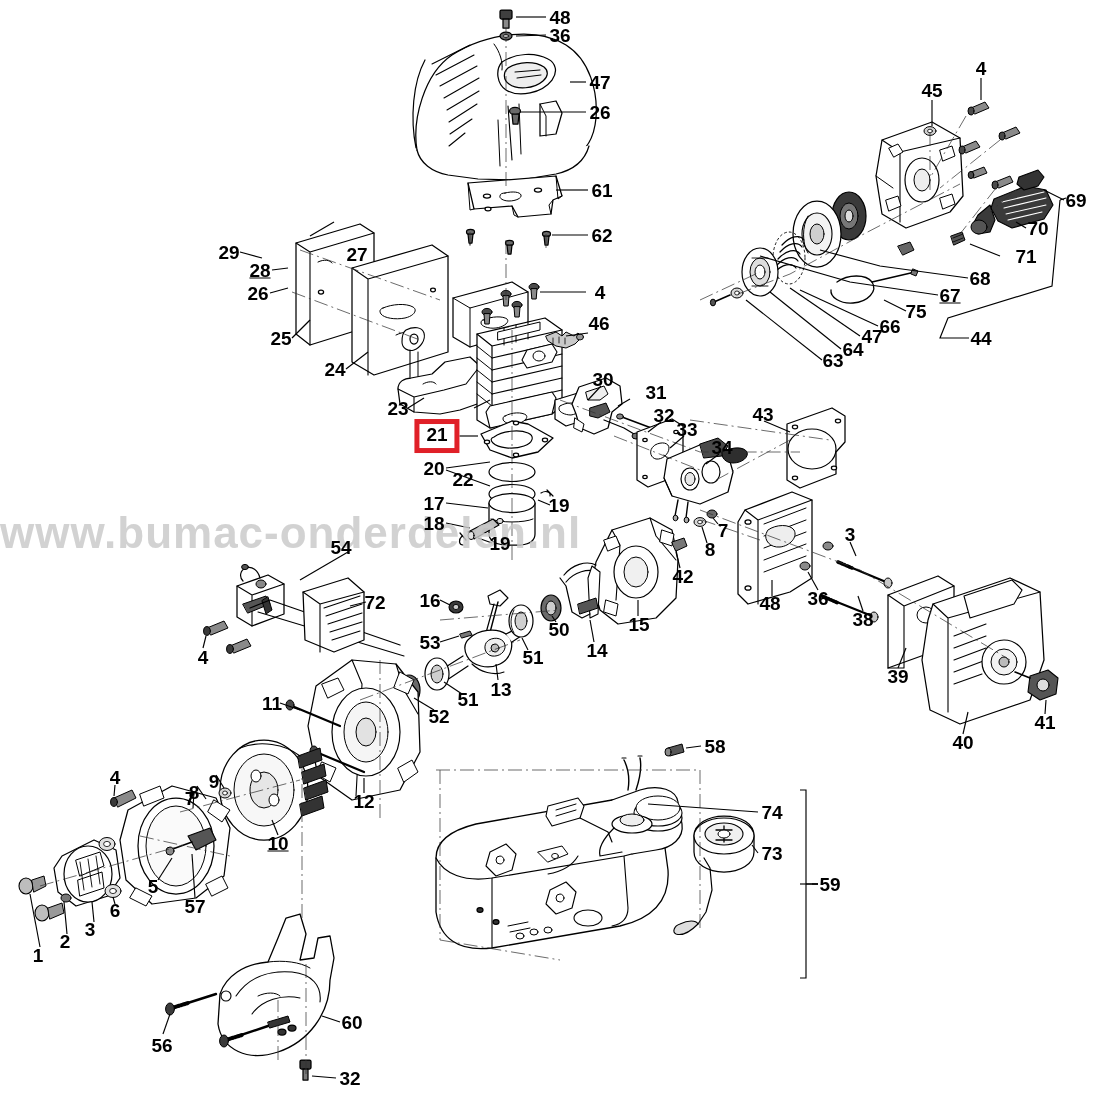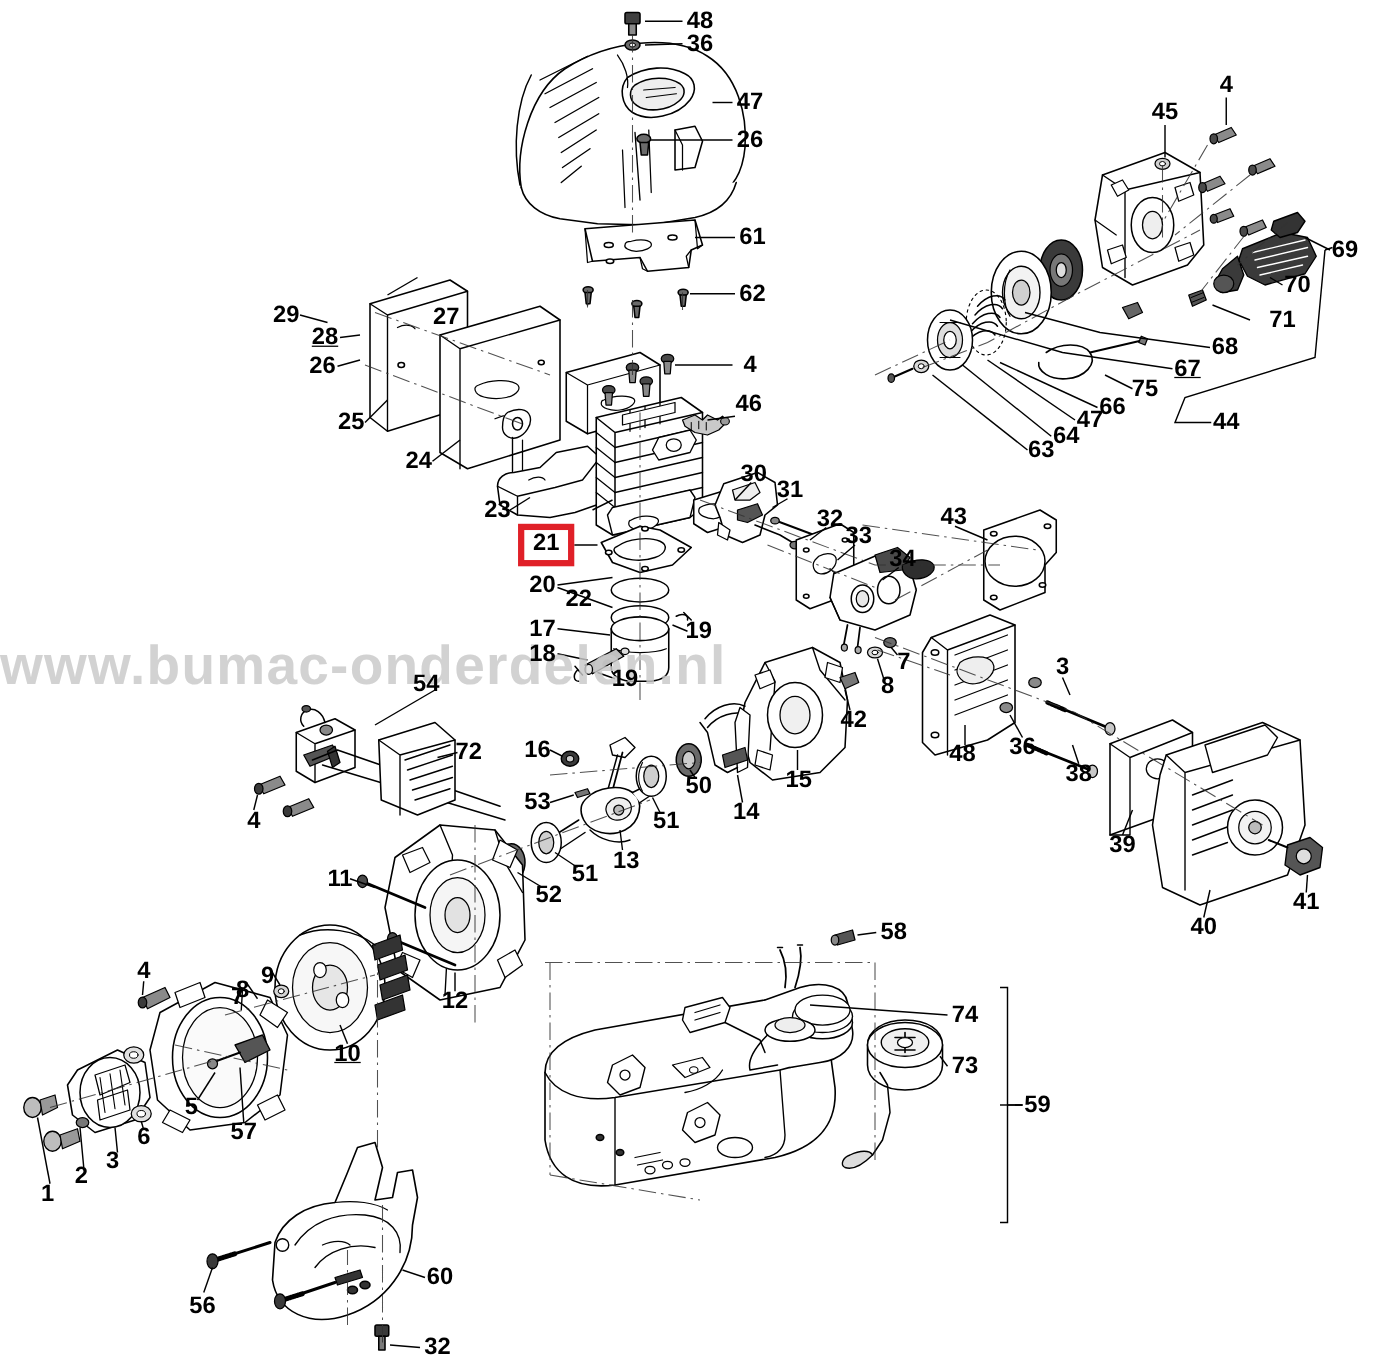--- a/index.html
+++ b/index.html
@@ -808,21 +808,21 @@
       <div class="cal" style="left: 357px; top: 222px; margin-top: 32px;">27</div>
       <div class="cal" style="left: 229px; top: 252px;">29</div>
       <div class="cal" style="left: 260px; top: 270px; text-decoration: underline;">28</div>
       <div class="cal" style="left: 258px; top: 293px;">26</div>
       <div class="cal" style="left: 281px; top: 338px;">25</div>
       <div class="cal" style="left: 335px; top: 369px;">24</div>
       <div class="cal" style="left: 398px; top: 408px;">23</div>
       <div class="cal" style="left: 463px; top: 432px; margin-top: 47px;">22</div>
       <div class="cal" style="left: 599px; top: 323px;">46</div>
       <div class="cal" style="left: 603px; top: 379px;">30</div>
-      <div class="cal" style="left: 632px; top: 392px;">31</div>
+      <div class="cal" style="left: 656px; top: 392px;">31</div>
       <div class="cal" style="left: 664px; top: 415px;">32</div>
       <div class="cal" style="left: 687px; top: 429px;">33</div>
       <div class="cal" style="left: 722px; top: 447px;">34</div>
       <div class="cal" style="left: 763px; top: 414px;">43</div>
       <div class="hl" style="border-color: rgb(224, 32, 40); background: rgb(255, 255, 255); color: rgb(0, 0, 0); left: 437px; top: 436px;">21</div>
       <div class="cal" style="left: 434px; top: 468px;">20</div>
       <div class="cal" style="left: 434px; top: 503px;">17</div>
       <div class="cal" style="left: 434px; top: 523px;">18</div>
       <div class="cal" style="left: 559px; top: 505px;">19</div>
       <div class="cal" style="left: 500px; top: 543px;">19</div>

